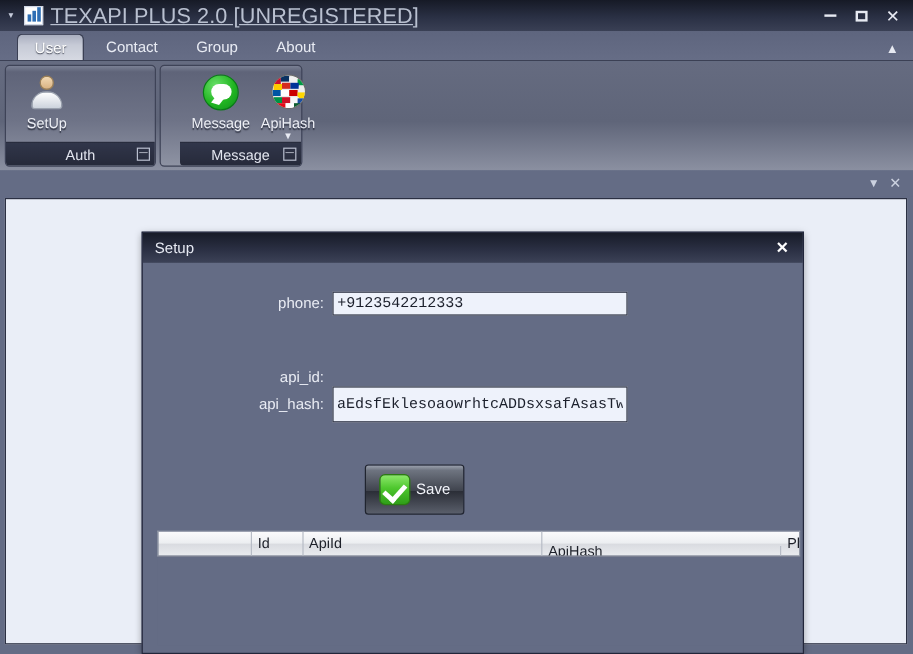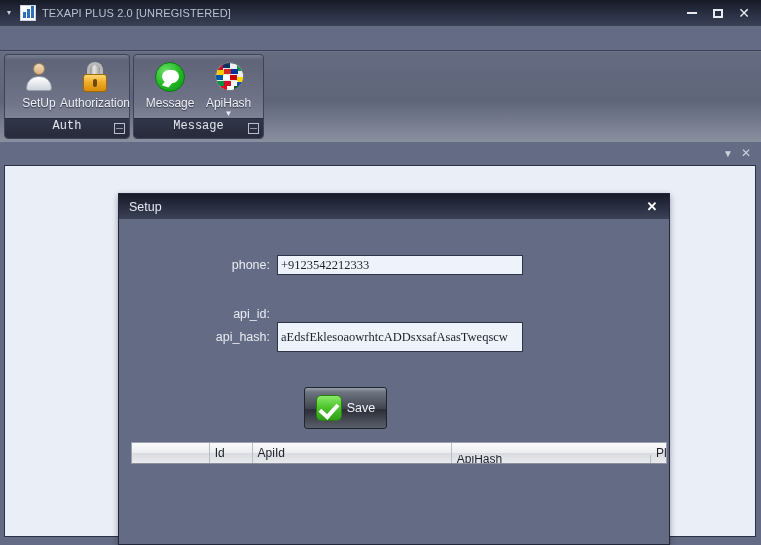--- a/index.html
+++ b/index.html
@@ -27,21 +27,21 @@
   }
   .app-logo {
     width: 16px; height: 16px; margin-left: 2px; margin-right: 6px; position: relative;
     background: #ffffff; border: 1px solid #cfd6e4; box-sizing: border-box;
   }
   .app-logo i { position: absolute; background: #2f6fb5; display: block; }
   .app-logo i.b1 { left: 2px; bottom: 2px; width: 3px; height: 6px; }
   .app-logo i.b2 { left: 6px; bottom: 2px; width: 3px; height: 9px; }
   .app-logo i.b3 { left: 10px; bottom: 2px; width: 3px; height: 12px; }
   .title-text {
-    color: #b9c0d0; font-size: 11px; letter-spacing: .1px; white-space: nowrap;
+    color: #b9c0d0; font-size: 18px; letter-spacing: .1px; white-space: nowrap; text-decoration: underline;
   }
   .winbtns { position: absolute; right: 4px; top: 0; height: 26px; display: flex; align-items: center; }
   .winbtn {
     width: 26px; height: 20px; display: flex; align-items: center; justify-content: center;
     color: #e7eaf2; font-size: 12px;
   }
   .winbtn .min { width: 10px; height: 2px; background: #e7eaf2; display: block; }
   .winbtn .max { width: 10px; height: 9px; border: 2px solid #e7eaf2; box-sizing: border-box; display: block; }
   .winbtn .cls { font-size: 14px; line-height: 1; font-weight: 400; }
 
@@ -83,22 +83,22 @@
   .rgroup-items { flex: 1; display: flex; align-items: flex-start; padding: 4px 6px 0 6px; }
   .ritem {
     display: flex; flex-direction: column; align-items: center; justify-content: flex-start;
     padding: 2px 6px 0 6px; min-width: 44px;
   }
   .ritem .lbl { color: #eef0f6; font-size: 12px; margin-top: 3px; white-space: nowrap; text-shadow: 0 1px 1px rgba(30,34,48,.8);}
   .ritem .caret { color: #e9ecf4; font-size: 8px; line-height: 6px; margin-top: 1px; }
   .rgroup-footer {
     height: 19px; background: linear-gradient(to bottom, #2d3144 0%, #23273600 0%, #262a3a 100%);
     background: linear-gradient(to bottom, #31364a 0%, #22263400 100%), #262a3a;
-    display: flex; align-items: flex-start; justify-content: center; position: relative;
-    border-top: 1px solid #4a506500; border-radius: 0 0 3px 3px; font-family: Liberation Mono, monospace;
+    display: flex; align-items: center; justify-content: center; position: relative;
+    border-top: 1px solid #4a506500; border-radius: 0 0 3px 3px;
   }
   .rgroup-footer .gname { color: #e3e6ef; font-size: 12px; }
   .launcher {
     position: absolute; right: 4px; top: 4px; width: 11px; height: 11px;
     border: 1px solid #b9bfcf; box-sizing: border-box; color: #d7dbe6; font-size: 7px;
     display: flex; align-items: flex-end; justify-content: flex-end; line-height: 6px; padding: 0 1px 0 0;
   }
 
   
   .icon32 { width: 32px; height: 32px; position: relative; }
@@ -183,21 +183,21 @@
   }
   .dlg-body { position: relative; width: 100%; height: 326px; }
 
   .field { position: absolute; display: flex; align-items: center; }
   .field .flabel {
     width: 110px; text-align: right; padding-right: 7px; color: #e9ecf4; font-size: 12.5px;
     box-sizing: border-box;
   }
   .field input {
     height: 20px; border: 1px solid #2e3345; background: #eef2fb; color: #1b1f2b;
-    font-family: Liberation Serif, serif; font-size: 12.5px; padding: 0 3px;
+    font-family: Liberation Mono, monospace; font-size: 12.5px; padding: 0 3px;
     box-sizing: border-box; outline: none;
   }
   .field input.tall { height: 30px; font-size: 12.5px; }
 
   .btnrow { position: absolute; left: 303px; top: 361px; display: flex; gap: 20px; }
   .bigbtn {
     width: 83px; height: 42px; display: flex; align-items: center; justify-content: center; gap: 5px;
     border: 1px solid #20242f; border-radius: 3px; box-sizing: border-box;
     background: linear-gradient(to bottom, #9aa0ad 0%, #6e7480 10%, #40444e 52%, #2b2e37 54%, #5a5f6b 100%);
     color: #f2f4fa; font-size: 12.5px;
@@ -258,48 +258,47 @@
         </div>
       <div class="winbtn">
           <span class="max"></span>
         </div>
       <div class="winbtn">
           <span class="cls">✕</span>
         </div>
     </div>
   </div>
 
+  <div class="tabstrip">
+    <div class="tab first active">User</div>
+    <div class="tab">Contact</div>
+    <div class="tab">Group</div>
+    <div class="tab">About</div>
+    <div class="ribbon-collapse">▲</div>
+  </div>
 
   <div class="ribbon">
 
     <div class="rgroup" style="left:4px; width:126px;">
       <div class="rgroup-items">
         <div class="ritem">
           <div class="icon32 ic-person">
             <div class="head"></div>
               <div class="body"></div>
           </div>
           <div class="lbl">SetUp</div>
         </div>
-        <div class="ritem">
-          <div class="icon32 ic-lock">
-            <div class="shackle"></div>
-              <div class="bodyb"></div>
-              <div class="keyhole"></div>
-          </div>
-          <div class="lbl">Authorization</div>
-        </div>
       </div>
       <div class="rgroup-footer">
         <span class="gname">Auth</span>
         <span class="launcher">⎻</span>
       </div>
     </div>
 
-    <div class="rgroup" style="left:133px; width:131px;">
+    <div class="rgroup" style="left:133px; width:119px;padding-left:16px;">
       <div class="rgroup-items">
         <div class="ritem">
           <div class="icon32">
             <div class="ic-bubble">
                 <div class="bub"></div>
                 <div class="tail"></div>
               </div>
           </div>
           <div class="lbl">Message</div>
         </div>
@@ -345,21 +344,21 @@
 
   <div class="client"></div>
 
   <div class="dialog">
     <div class="dlg-title">
       <span class="t">Setup</span>
       <span class="dlg-close">✕</span>
     </div>
     <div class="dlg-body">
 
-      <div class="field" style="left:48px; top:36px;">
+      <div class="field" style="left:48px; top:24px;">
         <span class="flabel">phone:</span>
         <input type="text" style="width: 246px;" value="+9123542212333">
       </div>
 
       <div class="field" style="left:48px; top:88px;">
         <span class="flabel">api_id:</span>
       </div>
 
       <div class="field" style="left:48px; top:103px;">
         <span class="flabel">api_hash:</span>

